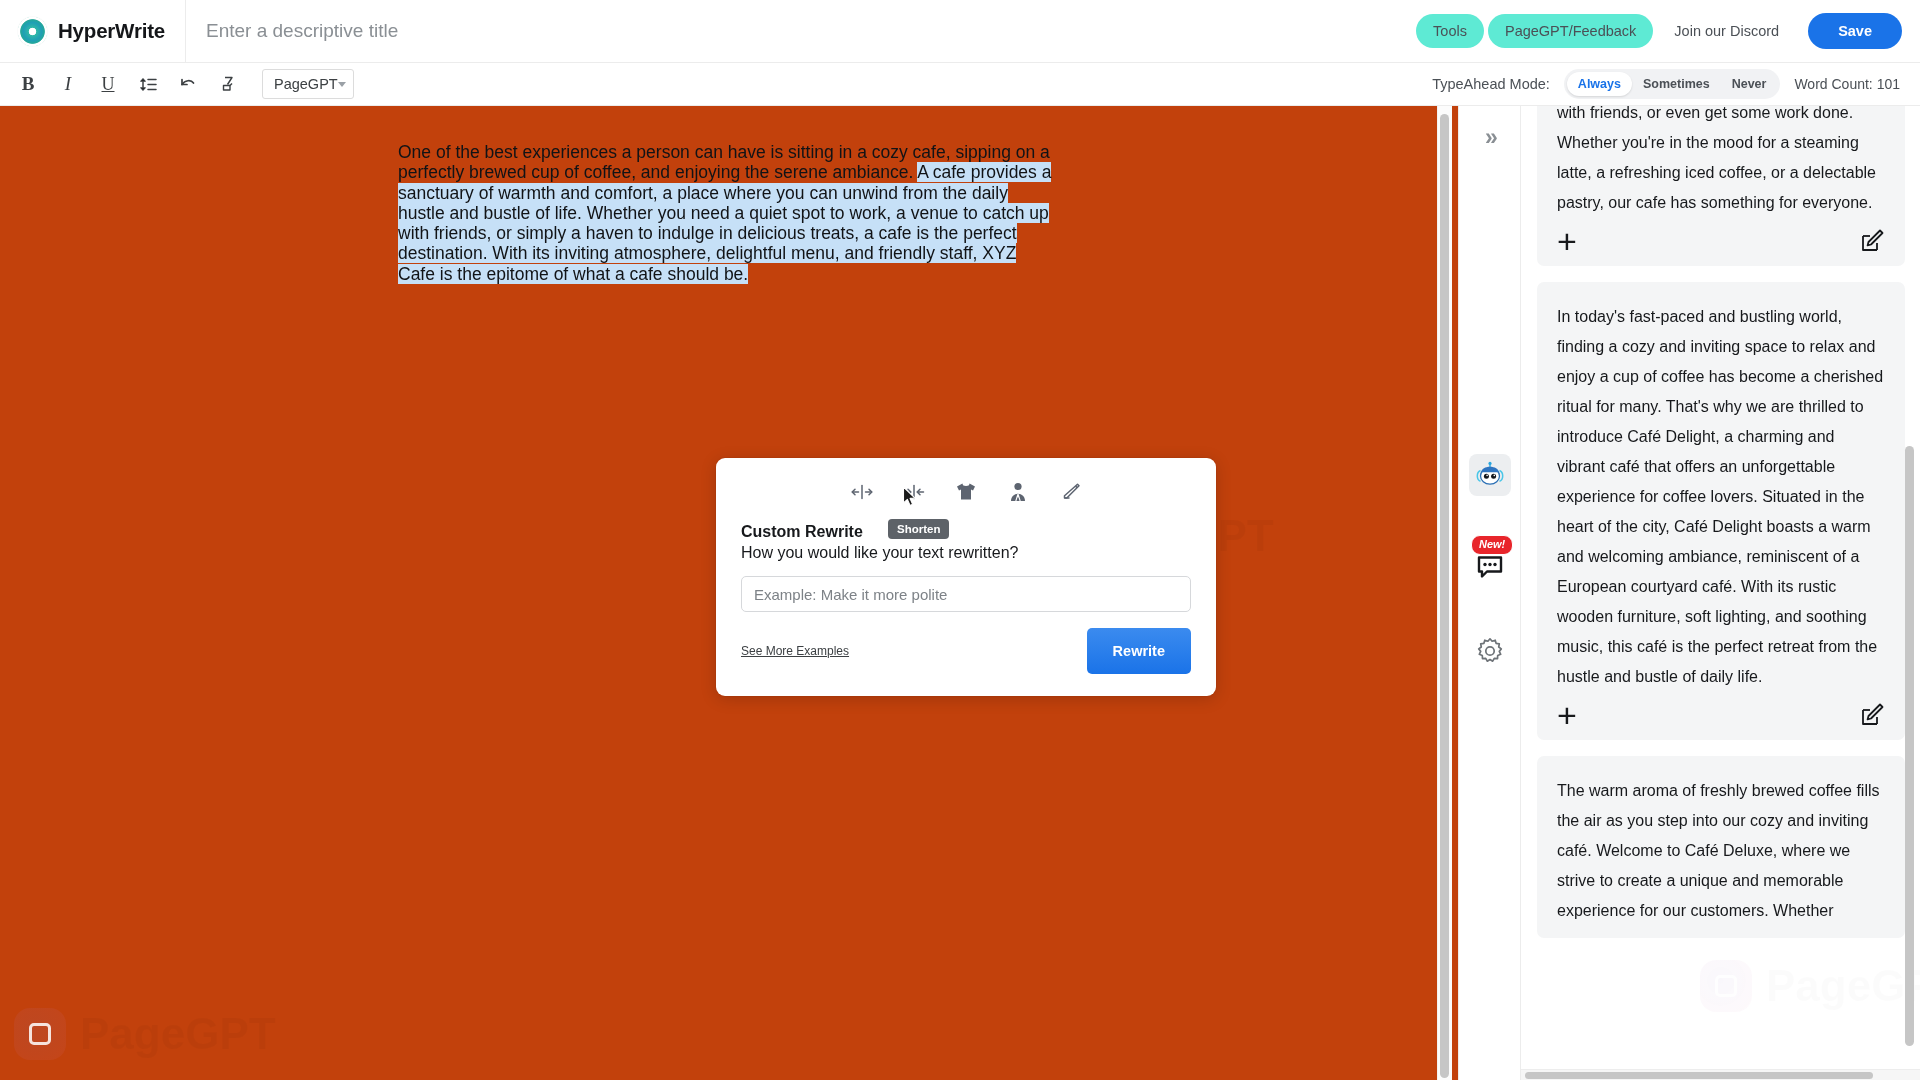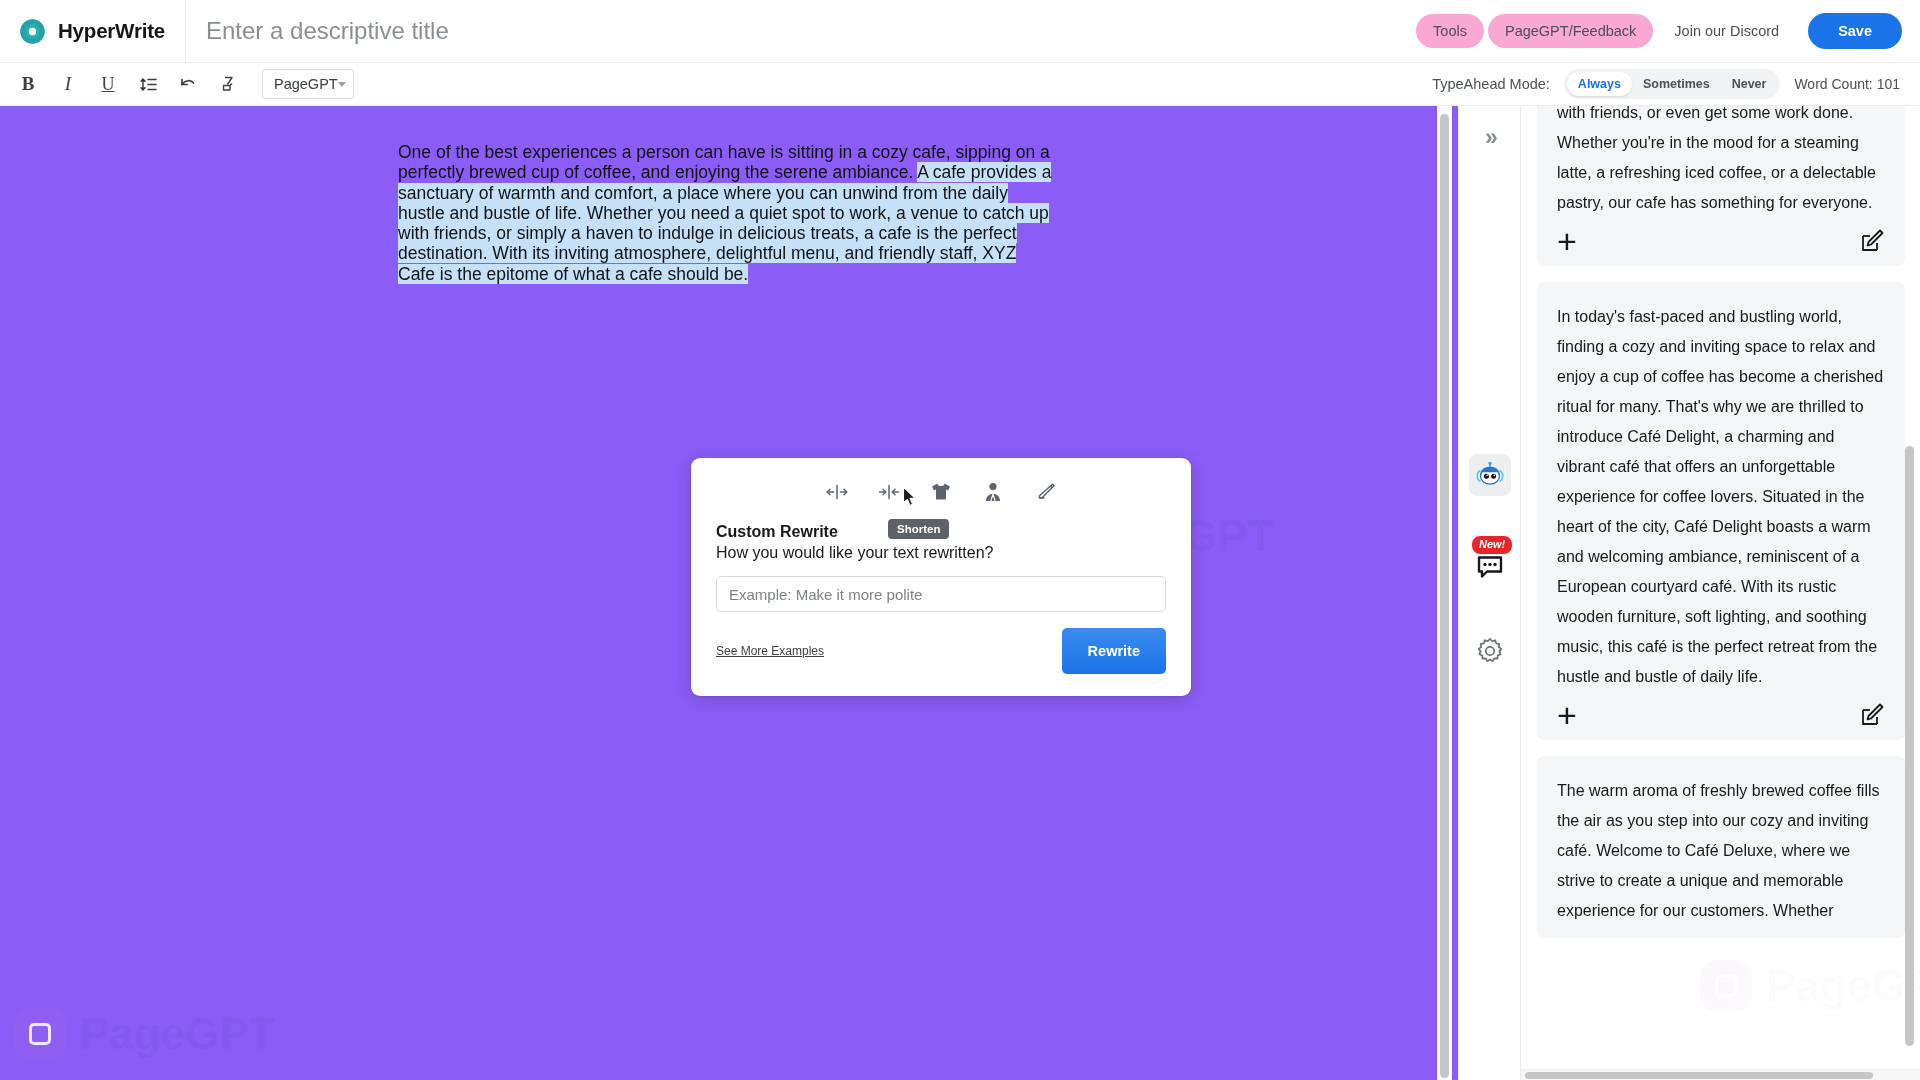--- a/index.html
+++ b/index.html
@@ -30,31 +30,31 @@
     width: 29px; height: 29px; border-radius: 50%;
     background: radial-gradient(circle at 50% 50%, #ffffff 0%, #ffffff 17%, #2fb7a8 20%, #1f9fb5 44%, #24a79a 58%, #ffffff 62%, #ffffff 70%, #34c1a6 74%, #1d93b3 100%);
     box-shadow: 0 0 0 1px rgba(0,0,0,.02);
     flex: 0 0 29px;
   }
   .brand-name { font-size: 20.5px; font-weight: bold; color: #15171a; letter-spacing: -0.2px; }
 
   .title-input {
     border: none; outline: none; background: transparent;
     font-family: "Liberation Sans", sans-serif;
-    font-size: 24px; color: #202124;
+    font-size: 19px; color: #202124;
     margin-left: 20px; width: 720px; height: 42px;
   }
   .title-input::placeholder { color: #8a8f94; }
 
   .header-actions {
     margin-left: auto; display: flex; align-items: center; gap: 4px;
     padding-right: 18px;
   }
   .pill-btn {
-    border: none; background: #f9a8d4; color: #4b5056;
+    border: none; background: #5eead4; color: #4b5056;
     font-family: "Liberation Sans", sans-serif; font-size: 14.5px;
     padding: 9px 17px; border-radius: 20px; cursor: pointer;
     white-space: nowrap;
   }
   .pill-btn.ghost { background: transparent; }
   .save-btn {
     border: none; background: #1a73e8; color: #fff;
     font-family: "Liberation Sans", sans-serif; font-size: 14.5px; font-weight: bold;
     padding: 10px 30px; border-radius: 20px; cursor: pointer; margin-left: 8px;
   }
@@ -95,21 +95,21 @@
     font-family: "Liberation Sans", sans-serif;
   }
   .seg-item.active { background: #ffffff; color: #1a73e8; box-shadow: 0 1px 2px rgba(0,0,0,.12); }
   .wordcount { font-size: 14px; color: #4b5056; }
 
   
   .body-split { flex: 1 1 auto; display: flex; min-height: 0; position: relative; }
 
   
   .editor-pane {
-    flex: 1 1 auto; position: relative; background: #8b5cf6; overflow: hidden;
+    flex: 1 1 auto; position: relative; background: #c2410c; overflow: hidden;
   }
   .doc {
     position: absolute; left: 398px; top: 36px; width: 660px;
   }
   .doc p {
     font-family: "Liberation Sans", sans-serif;
     font-size: 17.5px; line-height: 20.3px; color: #111316;
     text-align: left;
   }
   .hl { background: #c6e0f7; }
@@ -166,21 +166,21 @@
     position: absolute; left: 0; bottom: 0; height: 11px; width: 100%;
     background: #f6f6f6; border-top: 1px solid #ededed; z-index: 6;
   }
   .hscroll .thumb {
     position: absolute; left: 4px; top: 2px; height: 7px; width: 348px;
     background: #c6c6c6; border-radius: 4px;
   }
 
   
   .popover {
-    position: absolute; left: 691px; top: 352px; width: 500px;
+    position: absolute; left: 716px; top: 352px; width: 500px;
     background: #fff; border-radius: 9px;
     box-shadow: 0 3px 16px rgba(0,0,0,.17), 0 0 0 1px rgba(0,0,0,.035);
     padding: 17px 25px 22px 25px; z-index: 40;
   }
   .pop-icons { display: flex; align-items: center; justify-content: center; gap: 22px; height: 34px; }
   .pop-icon { cursor: pointer; background: none; border: none; display: flex; align-items: center; justify-content: center; width: 30px; height: 30px; }
   .tooltip {
     position: absolute; left: 888px; top: 413px;
     background: #5d6268; color: #fff; font-size: 11.5px; font-weight: bold;
     padding: 4px 9px; border-radius: 4px; z-index: 45; white-space: nowrap;

